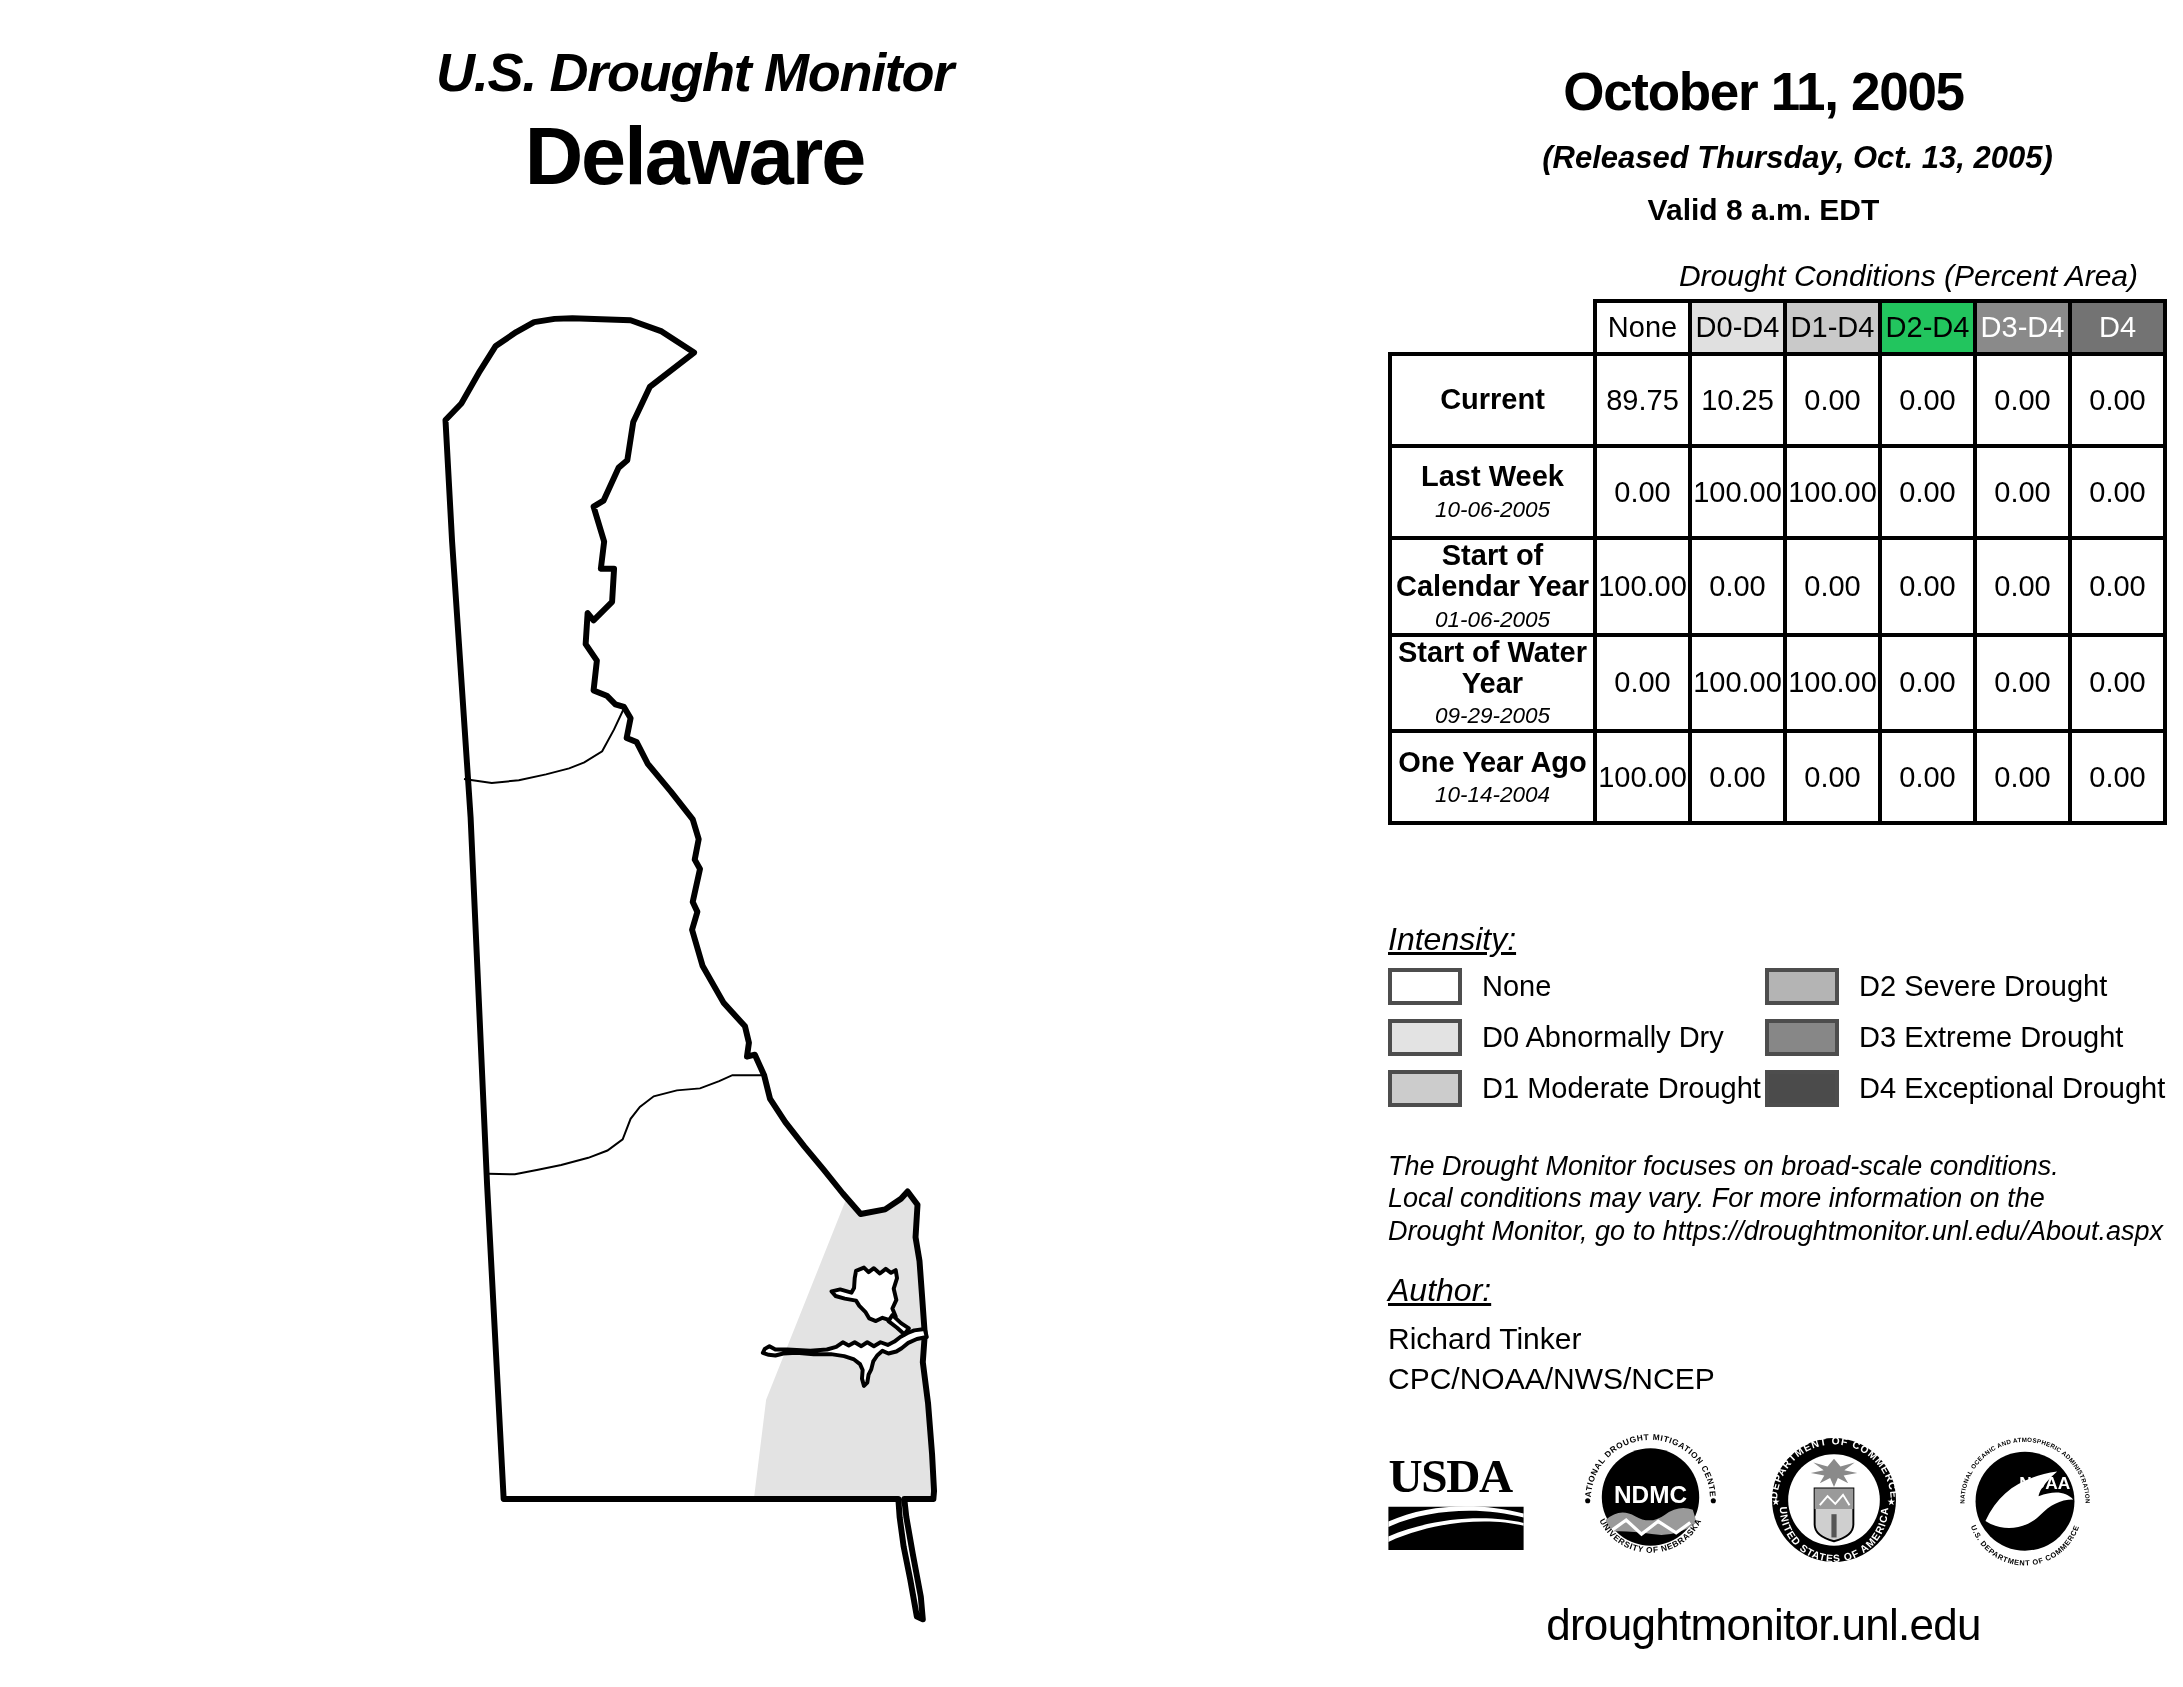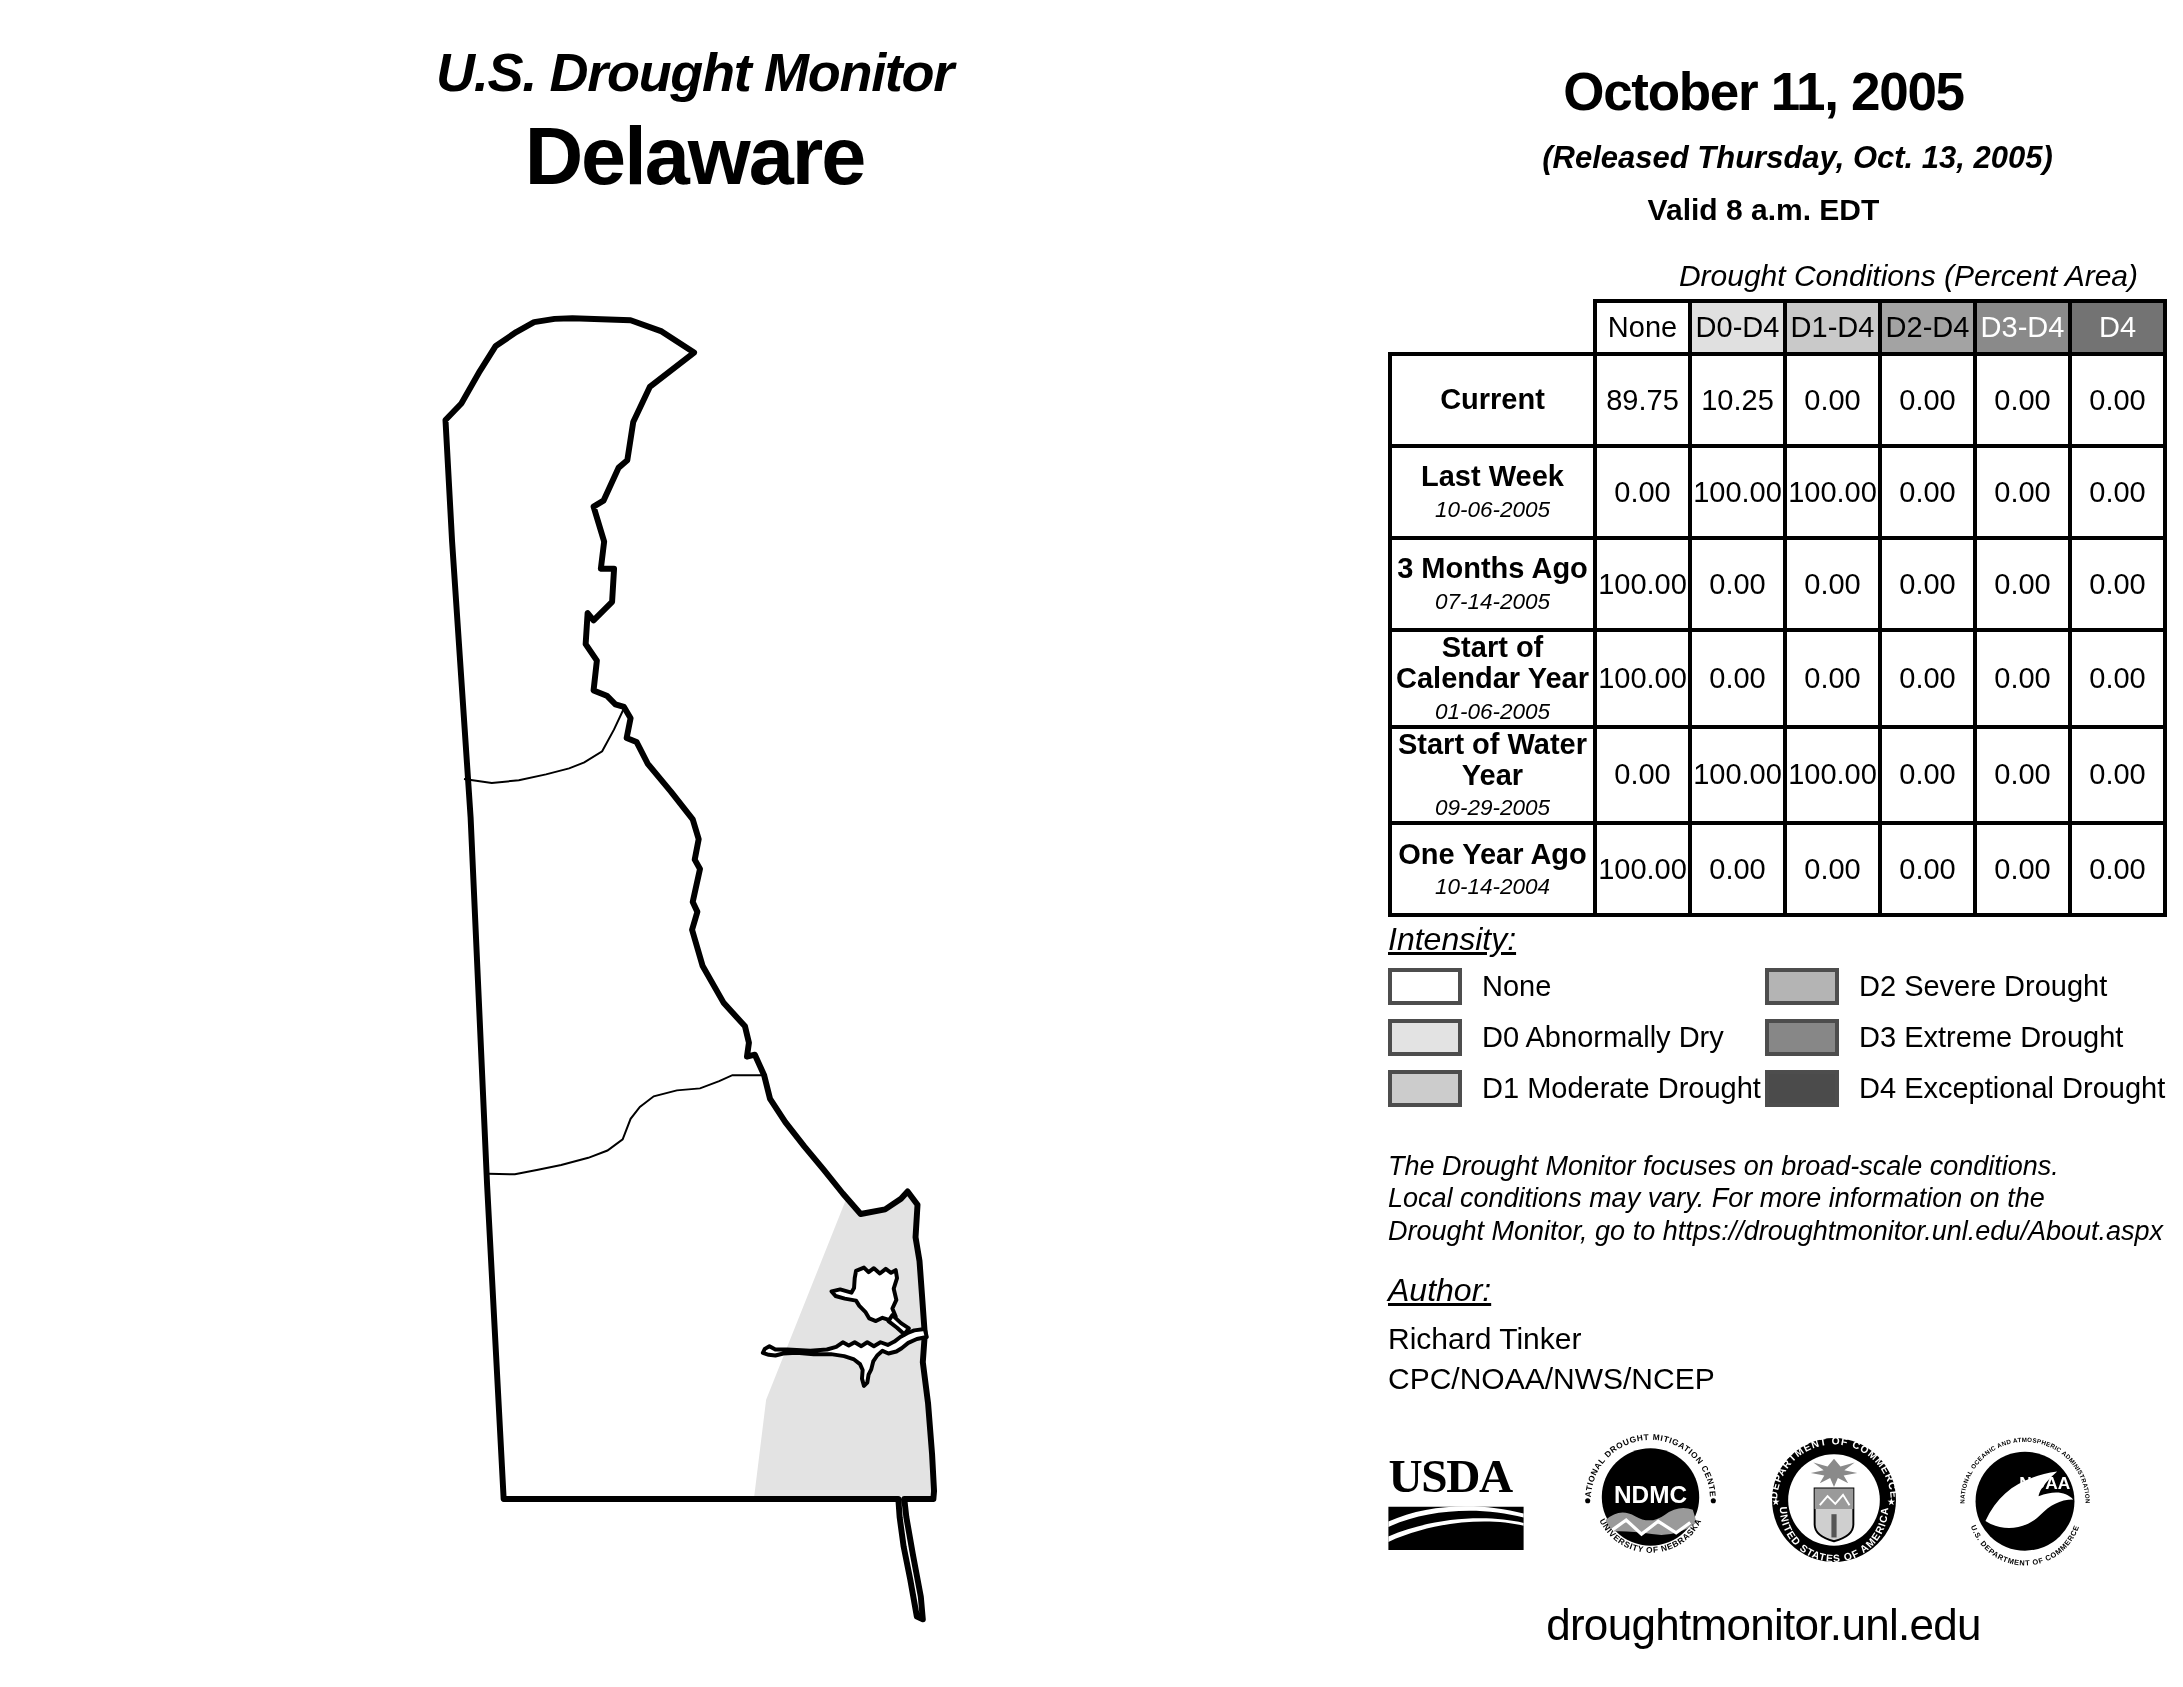--- a/index.html
+++ b/index.html
@@ -99,21 +99,21 @@
     </g>
   </svg>
 
   <table class="abs dm-table">
     <tbody>
         <tr>
       <td class="corner"></td>
       <td class="hc" style="background: rgb(255, 255, 255);">None</td>
       <td class="hc" style="background: rgb(224, 224, 224);">D0-D4</td>
       <td class="hc" style="background: rgb(201, 201, 201);">D1-D4</td>
-      <td class="hc" style="background: #a3a3a3;">D2-D4</td>
+      <td class="hc" style="background: #22c55e;">D2-D4</td>
       <td class="hc darktxt" style="background: rgb(138, 138, 138);">D3-D4</td>
       <td class="hc darktxt" style="background: #737373;">D4</td>
     </tr>
     <tr>
       <td class="lblcell">
         <div class="rowlabel">Current</div>
 
       </td>
       <td class="val">89.75</td>
       <td class="val">10.25</td>
@@ -123,32 +123,20 @@
       <td class="val">0.00</td>
     </tr>
     <tr>
       <td class="lblcell">
         <div class="rowlabel">Last Week</div>
         <div class="rowdate">10-06-2005</div>
       </td>
       <td class="val">0.00</td>
       <td class="val">100.00</td>
       <td class="val">100.00</td>
-      <td class="val">0.00</td>
-      <td class="val">0.00</td>
-      <td class="val">0.00</td>
-    </tr>
-    <tr>
-      <td class="lblcell">
-        <div class="rowlabel">3 Months Ago</div>
-        <div class="rowdate">07-14-2005</div>
-      </td>
-      <td class="val">100.00</td>
-      <td class="val">0.00</td>
-      <td class="val">0.00</td>
       <td class="val">0.00</td>
       <td class="val">0.00</td>
       <td class="val">0.00</td>
     </tr>
     <tr>
       <td class="lblcell">
         <div class="rowlabel">Start of Calendar Year</div>
         <div class="rowdate">01-06-2005</div>
       </td>
       <td class="val">100.00</td>

